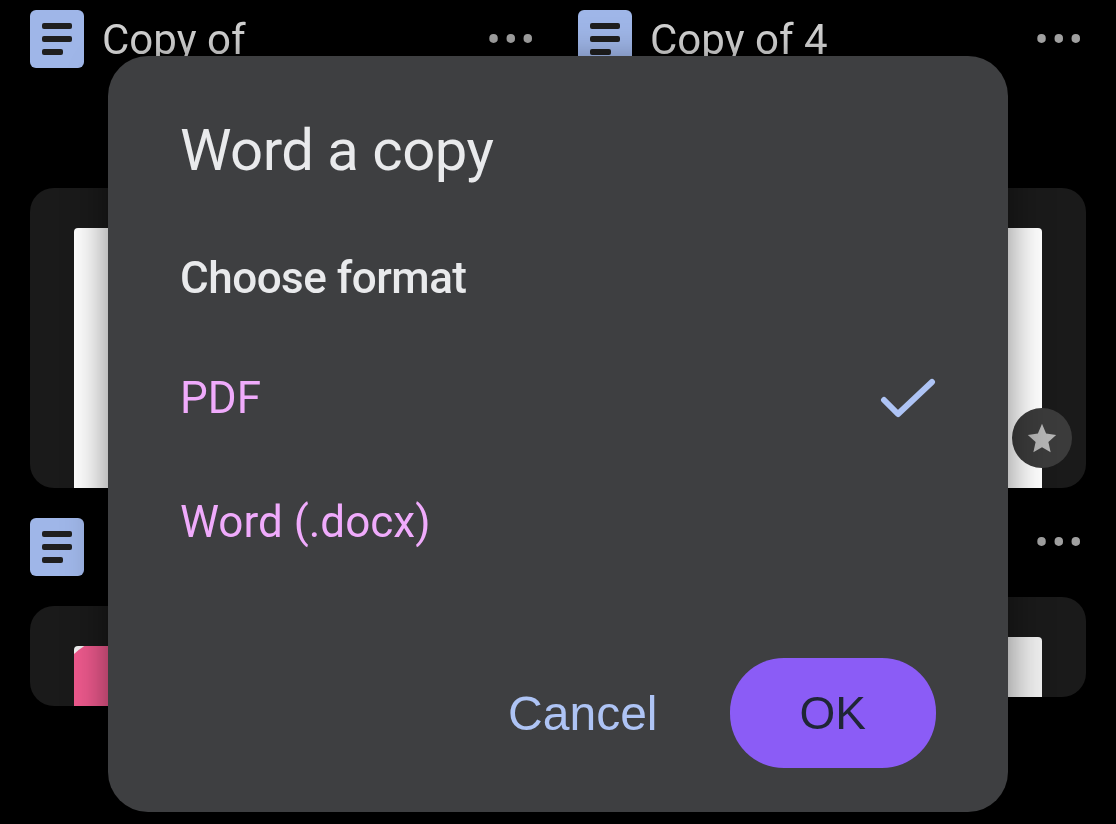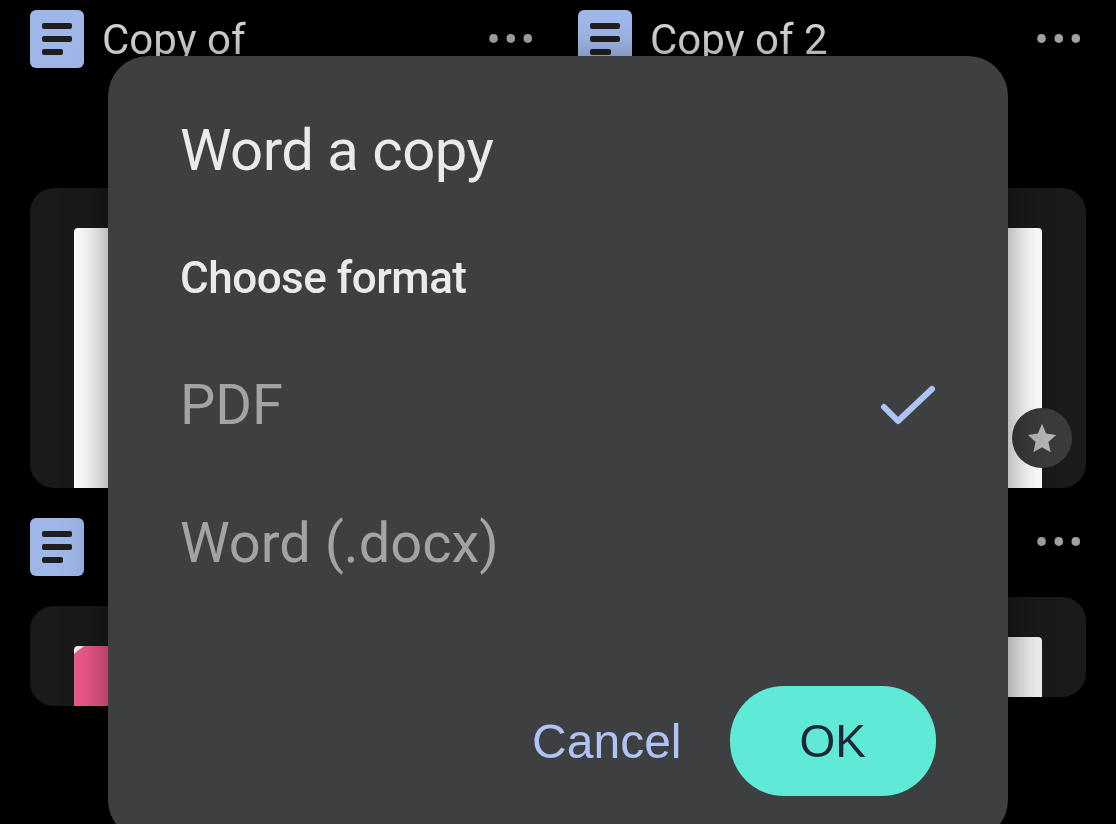--- a/index.html
+++ b/index.html
@@ -155,55 +155,55 @@
       align-items: center;
       justify-content: space-between;
       margin-top: 68px;
       cursor: pointer;
     }
     .option-row.second {
       margin-top: 72px;
       text-align: right;
     }
     .option-label {
-      color: #a3a3a3;
-      font-size: 56px;
+      color: #f0abfc;
+      font-size: 44px;
       font-weight: 400;
     }
     .check-icon {
       width: 56px;
       height: 44px;
     }
     .check-icon svg {
       width: 100%;
       height: 100%;
       stroke: #aec4f5;
       stroke-width: 6;
       fill: none;
       stroke-linecap: round;
       stroke-linejoin: round;
     }
     .modal-actions {
       display: flex;
       justify-content: flex-end;
-      gap: 48px;
+      gap: 72px;
       align-items: center;
       margin-top: 110px;
     }
     .btn-cancel {
       color: #aec4f5;
       font-size: 48px;
       font-weight: 500;
       background: none;
       border: none;
       cursor: pointer;
       padding: 20px 0;
     }
     .btn-ok {
-      background: #5eead4;
+      background: #8b5cf6;
       color: #1f2636;
       font-size: 46px;
       font-weight: 500;
       border: none;
       border-radius: 54px;
       padding: 28px 70px;
       cursor: pointer;
     }
   </style>
 </head>
@@ -237,21 +237,21 @@
     </div>
   </div>
 
   <div class="bg-card">
     <div class="bg-header">
       <div class="doc-icon">
         <div class="line"></div>
         <div class="line"></div>
         <div class="line short"></div>
       </div>
-      <div class="bg-title">Copy of 2</div>
+      <div class="bg-title">Copy of 4</div>
       <div class="dots-icon">•••</div>
     </div>
     <div class="bg-preview">
       <div class="bg-preview-inner"></div>
       <div class="star-badge">
         <svg viewBox="0 0 24 24">
             <path d="M12 2l2.9 6.9L22 9.8l-5.5 5 1.6 7.2L12 18.6 5.9 22l1.6-7.2L2 9.8l7.1-.9L12 2z"></path>
           </svg>
       </div>
     </div>

